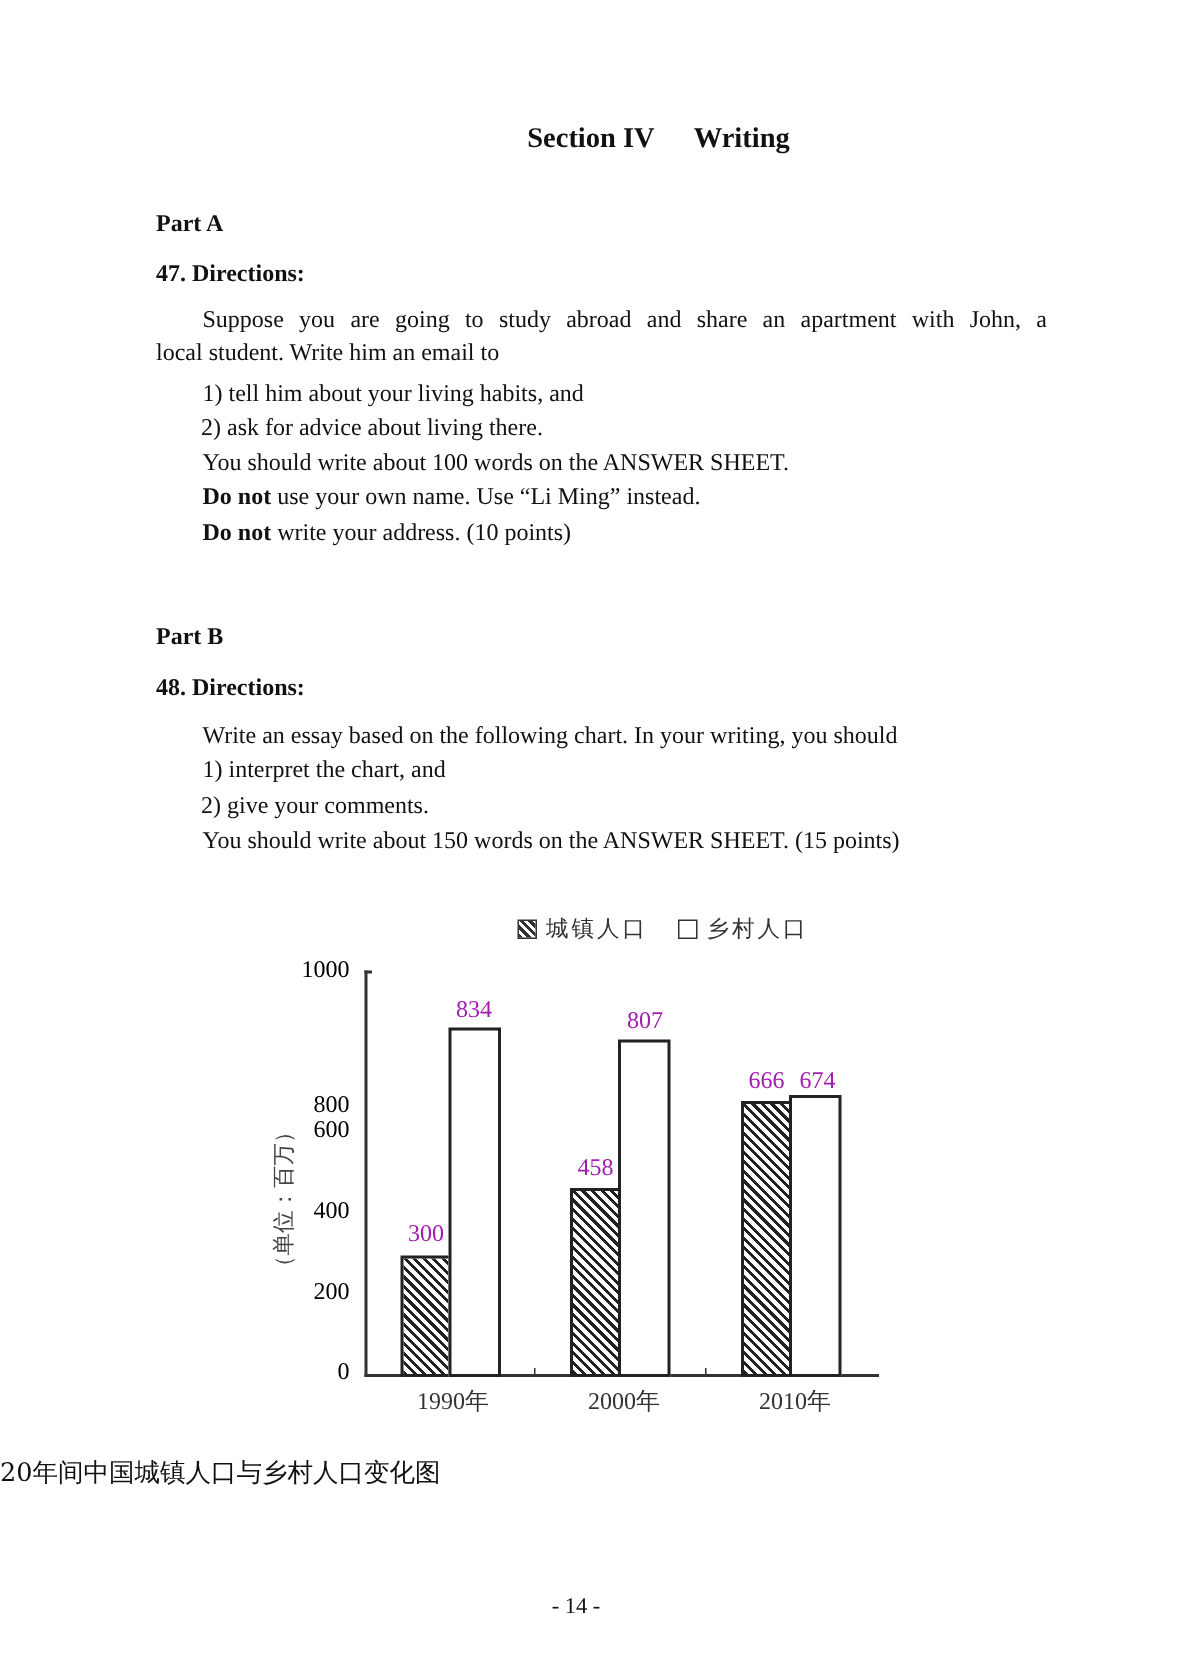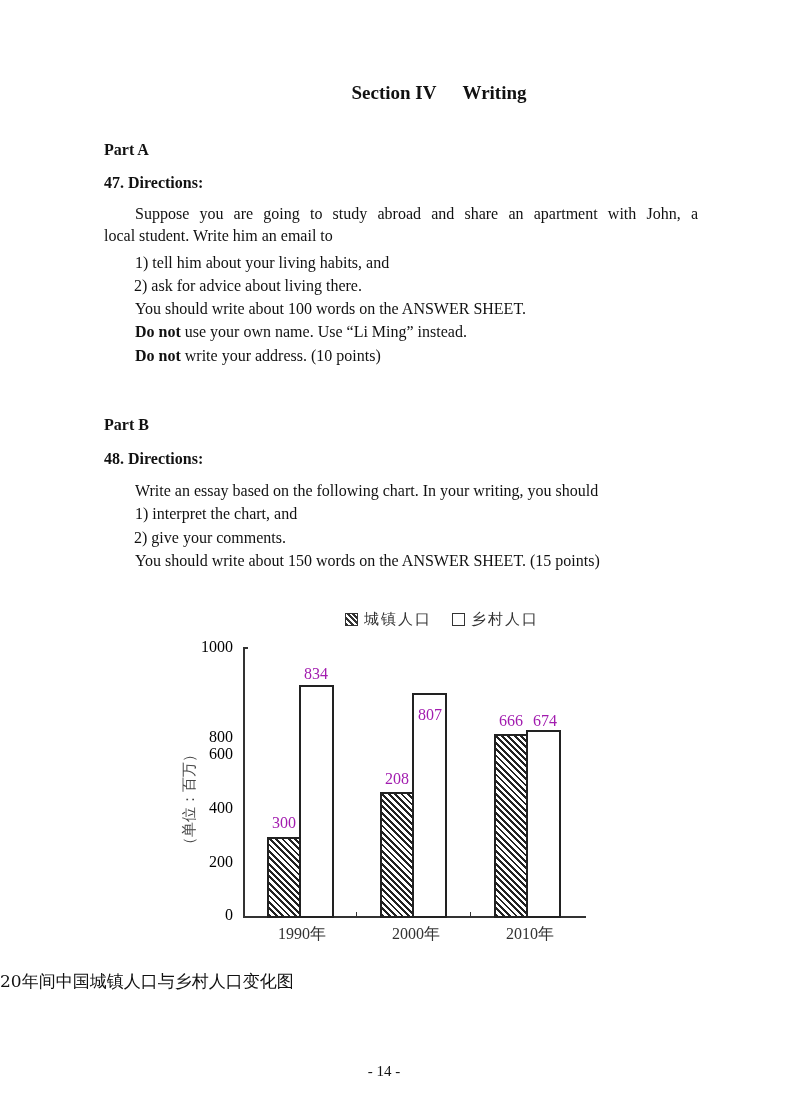--- a/index.html
+++ b/index.html
@@ -72,22 +72,22 @@
 <div class="abs" style="left:356px; top:912px; width:1px; height:4px; background:#333;"></div>
 <div class="abs" style="left:470px; top:912px; width:1px; height:4px; background:#333;"></div>
 
 <div class="abs bar hatch" style="left:267px; top:837px; width:34px; height:81px;"></div>
 <div class="abs bar" style="left:299px; top:685px; width:35px; height:233px;"></div>
 <div class="abs val" style="left:262px; top:814px; width:44px;">300</div>
 <div class="abs val" style="left:294px; top:665px; width:44px;">834</div>
 
 <div class="abs bar hatch" style="left:380px; top:792px; width:34px; height:126px;"></div>
 <div class="abs bar" style="left:412px; top:693px; width:35px; height:225px;"></div>
-<div class="abs val" style="left:375px; top:770px; width:44px;">208</div>
-<div class="abs val" style="left:408px; top:672px; width:44px;margin-top:34px;">807</div>
+<div class="abs val" style="left:375px; top:770px; width:44px;">458</div>
+<div class="abs val" style="left:408px; top:672px; width:44px;">807</div>
 
 <div class="abs bar hatch" style="left:494px; top:734px; width:34px; height:184px;"></div>
 <div class="abs bar" style="left:526px; top:730px; width:35px; height:188px;"></div>
 <div class="abs val" style="left:489px; top:712px; width:44px;">666</div>
 <div class="abs val" style="left:523px; top:712px; width:44px;">674</div>
 
 <div class="abs xcat" style="left:262px; top:924px; width:80px;">1990年</div>
 <div class="abs xcat" style="left:376px; top:924px; width:80px;">2000年</div>
 <div class="abs xcat" style="left:490px; top:924px; width:80px;">2010年</div>
 

